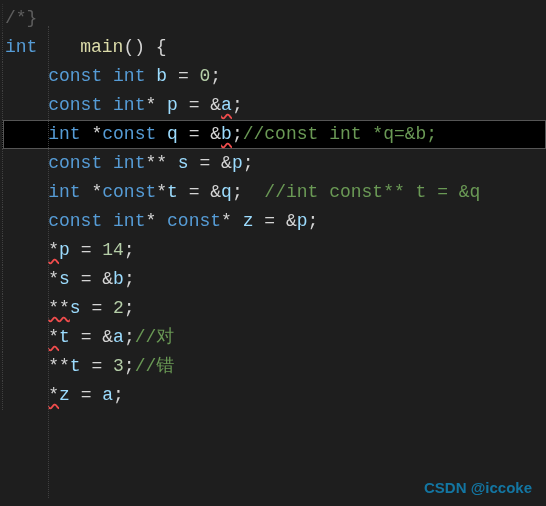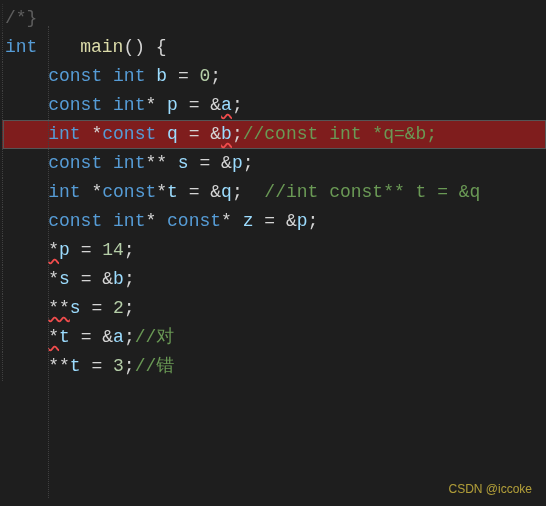--- a/index.html
+++ b/index.html
@@ -17,45 +17,46 @@
       padding: 4px 0 0 2px;
       line-height: 29px;
     }
     .line {
       white-space: pre;
       position: relative;
       padding-left: 2px;
       border-left: 1px dotted #404040;
     }
     .line.hl {
-      background: #7f1d1d;
+      background: #000000;
       box-shadow: inset 0 0 0 1px #555;
     }
     .fade { color: #888; opacity: 0.6; }
     .kw { color: #569cd6; }
     .func { color: #dcdcaa; margin-left: 32px; }
     .var { color: #9cdcfe; }
     .num { color: #b5cea8; }
     .op { color: #d4d4d4; }
     .punct { color: #d4d4d4; }
     .comment { color: #6a9955; }
     .star { color: #d4d4d4; }
     .squiggle {
       text-decoration: underline wavy #f14c4c;
       text-decoration-skip-ink: none;
       text-underline-offset: 3px;
     }
     .watermark {
       position: absolute;
       bottom: 10px;
       right: 14px;
-      color: #fde047;
-      font-size: 12px;
+      color: #0ea5e9;
+      font-size: 15px;
       font-family: sans-serif;
       opacity: 0.65;
+      font-weight: bold;
     }
     .guide {
       position: absolute;
       left: 48px;
       top: 26px;
       bottom: 8px;
       border-left: 1px dotted #404040;
     }
   </style>
 </head>
@@ -83,18 +84,19 @@
 
 
   <div class="line"><span>    </span><span class="star">*</span><span class="var">s</span><span class="op"> = &amp;</span><span class="var">b</span><span class="punct">;</span></div>
 
   <div class="line"><span>    </span><span class="star squiggle">**</span><span class="var">s</span><span class="op"> = </span><span class="num">2</span><span class="punct">;</span></div>
 
   <div class="line"><span>    </span><span class="star squiggle">*</span><span class="var">t</span><span class="op"> = &amp;</span><span class="var">a</span><span class="punct">;</span><span class="comment">//对</span></div>
 
   <div class="line"><span>    </span><span class="star">**</span><span class="var">t</span><span class="op"> = </span><span class="num">3</span><span class="punct">;</span><span class="comment">//错</span></div>
 
+  <div class="line"><span>    </span><span class="star squiggle">*</span><span class="var">z</span><span class="op"> = </span><span class="var">a</span><span class="punct">;</span></div>
 
 </div>
 
 <div class="guide"></div>
 
 <div class="watermark">CSDN @iccoke</div>
 
 </body></html>

